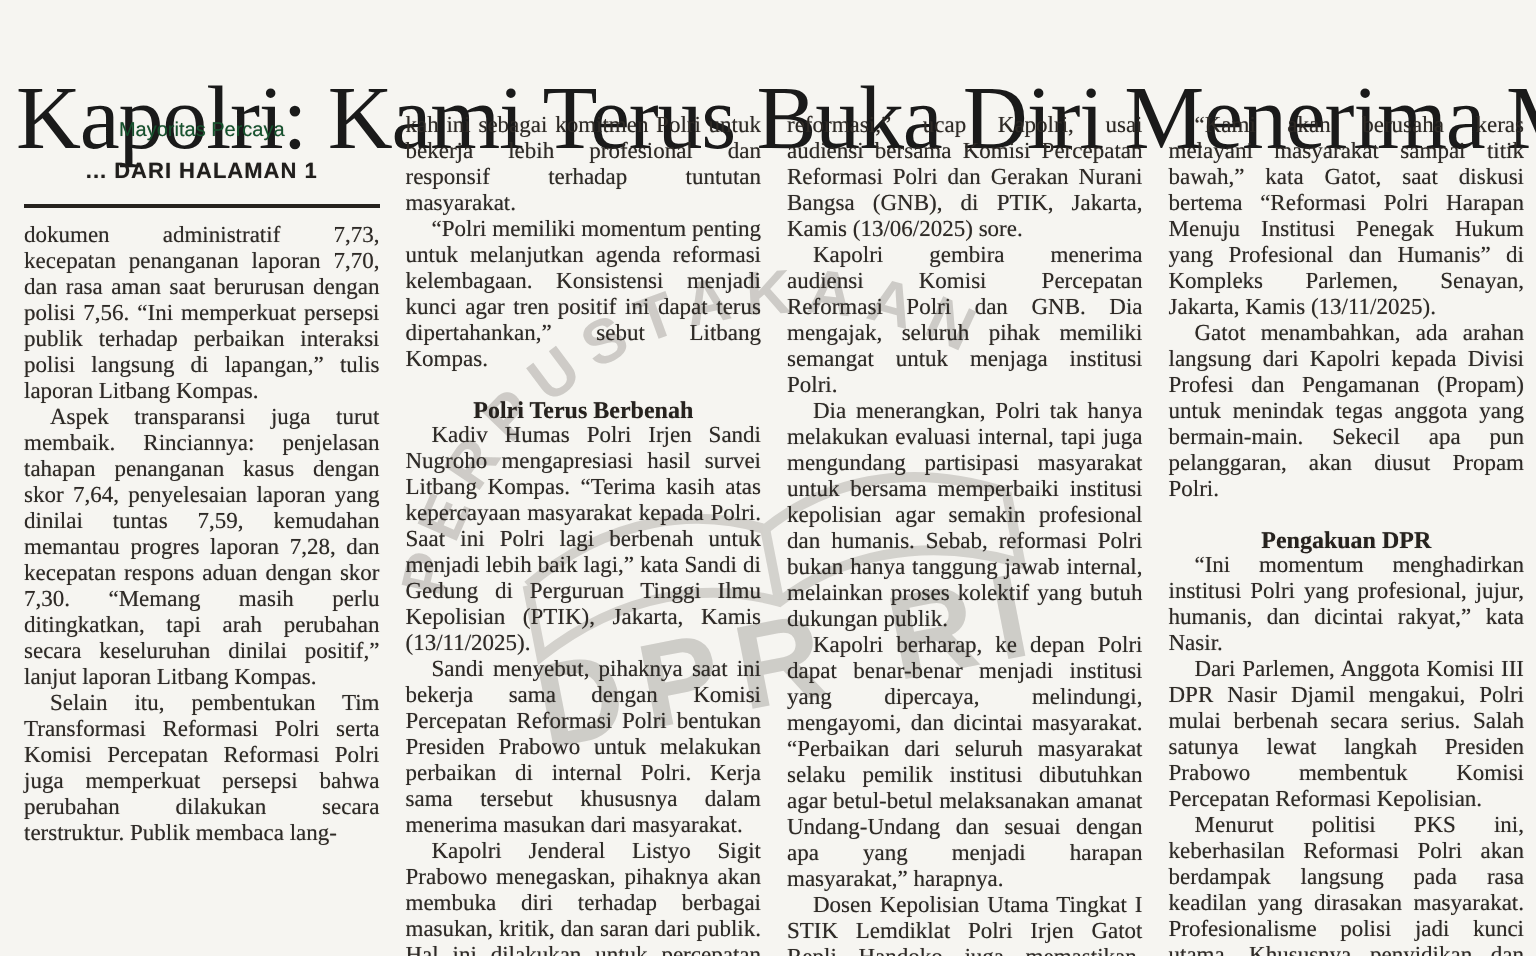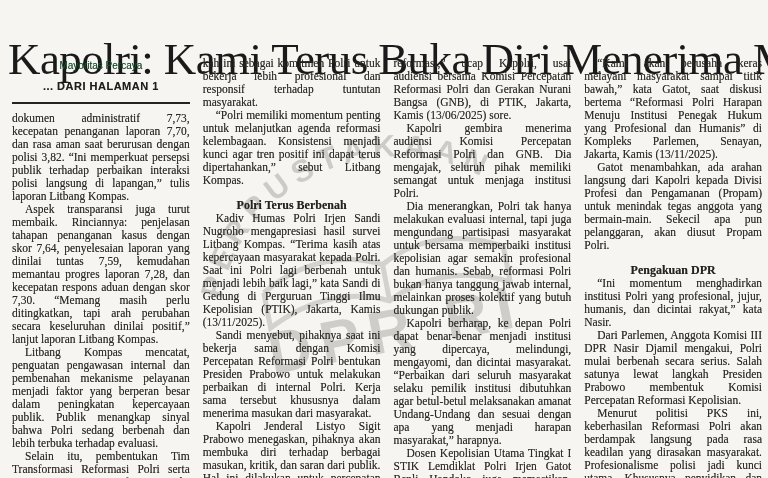--- a/index.html
+++ b/index.html
@@ -61,23 +61,22 @@
 
 <h1 class="headline">Kapolri: Kami Terus Buka Diri Menerima Masukan</h1>
 
 <div class="columns">
   <div class="col">
     <div class="kicker">
       <div class="kicker-title">Mayoritas Percaya</div>
       <div class="kicker-from">... DARI HALAMAN 1</div>
       <hr class="kicker-rule">
     </div>
-  <p class="">dokumen administratif 7,73, kecepatan penanganan laporan 7,70, dan rasa aman saat berurusan dengan polisi 3,82. “Ini memperkuat persepsi publik terhadap perbaikan interaksi polisi langsung di lapangan,” tulis laporan Litbang Kompas.</p>
+  <p class="">dokumen administratif 7,73, kecepatan penanganan laporan 7,70, dan rasa aman saat berurusan dengan polisi 7,56. “Ini memperkuat persepsi publik terhadap perbaikan interaksi polisi langsung di lapangan,” tulis laporan Litbang Kompas.</p>
       <p class="indent">Aspek transparansi juga turut membaik. Rinciannya: penjelasan tahapan penanganan kasus dengan skor 7,64, penyelesaian laporan yang dinilai tuntas 7,59, kemudahan memantau progres laporan 7,28, dan kecepatan respons aduan dengan skor 7,30. “Memang masih perlu ditingkatkan, tapi arah perubahan secara keseluruhan dinilai positif,” lanjut laporan Litbang Kompas.</p>
-      <p class="indent">Litbang Kompas mencatat, penguatan pengawasan internal dan pembenahan mekanisme pelayanan menjadi faktor yang berperan besar dalam peningkatan kepercayaan publik. Publik menangkap sinyal bahwa Polri sedang berbenah dan lebih terbuka terhadap evaluasi.</p>
       <p class="indent">Selain itu, pembentukan Tim Transformasi Reformasi Polri serta Komisi Percepatan Reformasi Polri juga memperkuat persepsi bahwa perubahan dilakukan secara terstruktur. Publik membaca lang-</p>
     </div>
   <div class="col">
       <p class="">kah ini sebagai komitmen Polri untuk bekerja lebih profesional dan responsif terhadap tuntutan masyarakat.</p>
       <p class="indent">“Polri memiliki momentum penting untuk melanjutkan agenda reformasi kelembagaan. Konsistensi menjadi kunci agar tren positif ini dapat terus dipertahankan,” sebut Litbang Kompas.</p>
       <h3 class="subhead">Polri Terus Berbenah</h3>
       <p class="indent">Kadiv Humas Polri Irjen Sandi Nugroho mengapresiasi hasil survei Litbang Kompas. “Terima kasih atas kepercayaan masyarakat kepada Polri. Saat ini Polri lagi berbenah untuk menjadi lebih baik lagi,” kata Sandi di Gedung di Perguruan Tinggi Ilmu Kepolisian (PTIK), Jakarta, Kamis (13/11/2025).</p>
       <p class="indent">Sandi menyebut, pihaknya saat ini bekerja sama dengan Komisi Percepatan Reformasi Polri bentukan Presiden Prabowo untuk melakukan perbaikan di internal Polri. Kerja sama tersebut khususnya dalam menerima masukan dari masyarakat.</p>
       <p class="indent">Kapolri Jenderal Listyo Sigit Prabowo menegaskan, pihaknya akan membuka diri terhadap berbagai masukan, kritik, dan saran dari publik. Hal ini dilakukan untuk percepatan reformasi di tubuh kepolisian.</p>
     </div>

